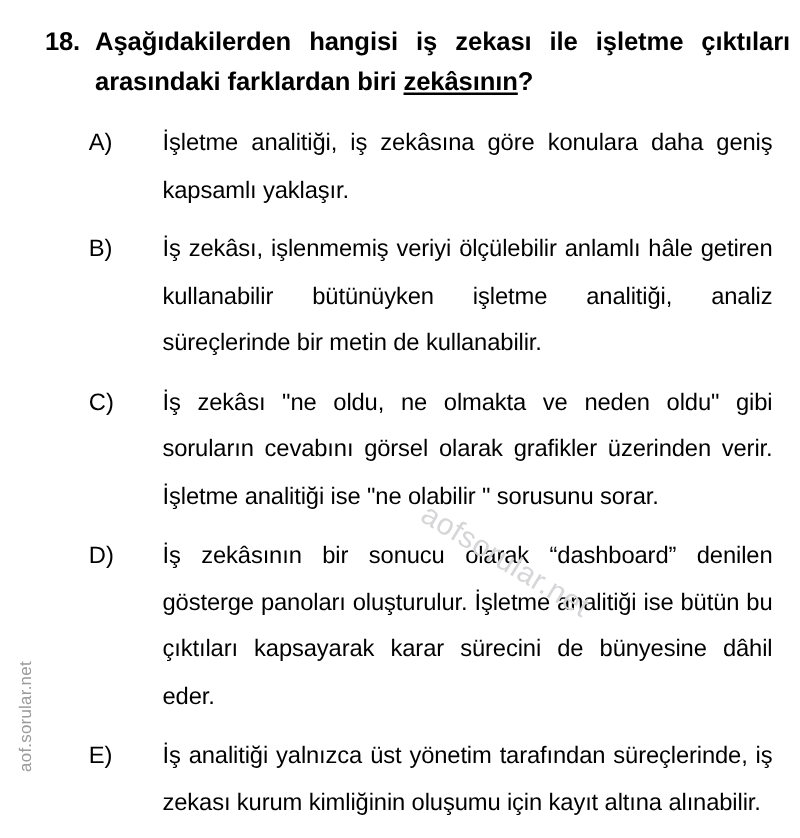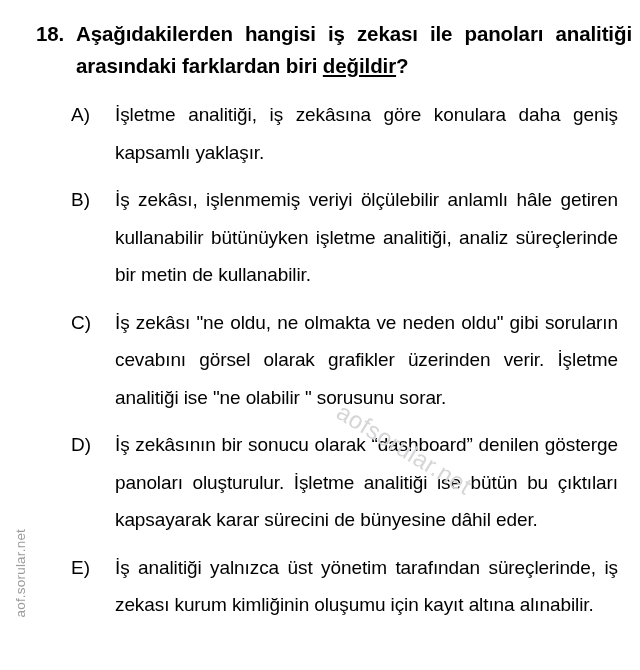--- a/index.html
+++ b/index.html
@@ -78,20 +78,21 @@
     letter-spacing: 0px;
   }
   .option-text {
     flex: 1 1 auto;
     font-size: 19px;
     line-height: 37.5px;
     text-align: justify;
     text-justify: inter-word;
     hyphens: none;
     letter-spacing: -0.1px;
+    margin-left: 15px;
   }
 
   
   #watermark-vertical {
     position: absolute;
     left: -38px;
     top: 552px;
     width: 116px;
     text-align: left;
     transform: rotate(-90deg);
@@ -119,21 +120,21 @@
     pointer-events: none;
   }
 </style>
 </head>
 <body>
 
 <div id="exam-page">
 
   <div id="question-block">
     <div id="question-number">18.</div>
-    <div id="question-text"><span>Aşağıdakilerden hangisi iş zekası ile panoları analitiği arasındaki farklardan biri </span><span class="neg">değildir</span><span>?</span></div>
+    <div id="question-text"><span>Aşağıdakilerden hangisi iş zekası ile işletme çıktıları arasındaki farklardan biri </span><span class="neg">zekâsının</span><span>?</span></div>
   </div>
 
   <div id="options-list">
 
     <div class="option-row">
       <div class="option-letter">A)</div>
       <div class="option-text">İşletme analitiği, iş zekâsına göre konulara daha geniş kapsamlı yaklaşır.</div>
     </div>
 
     <div class="option-row">

